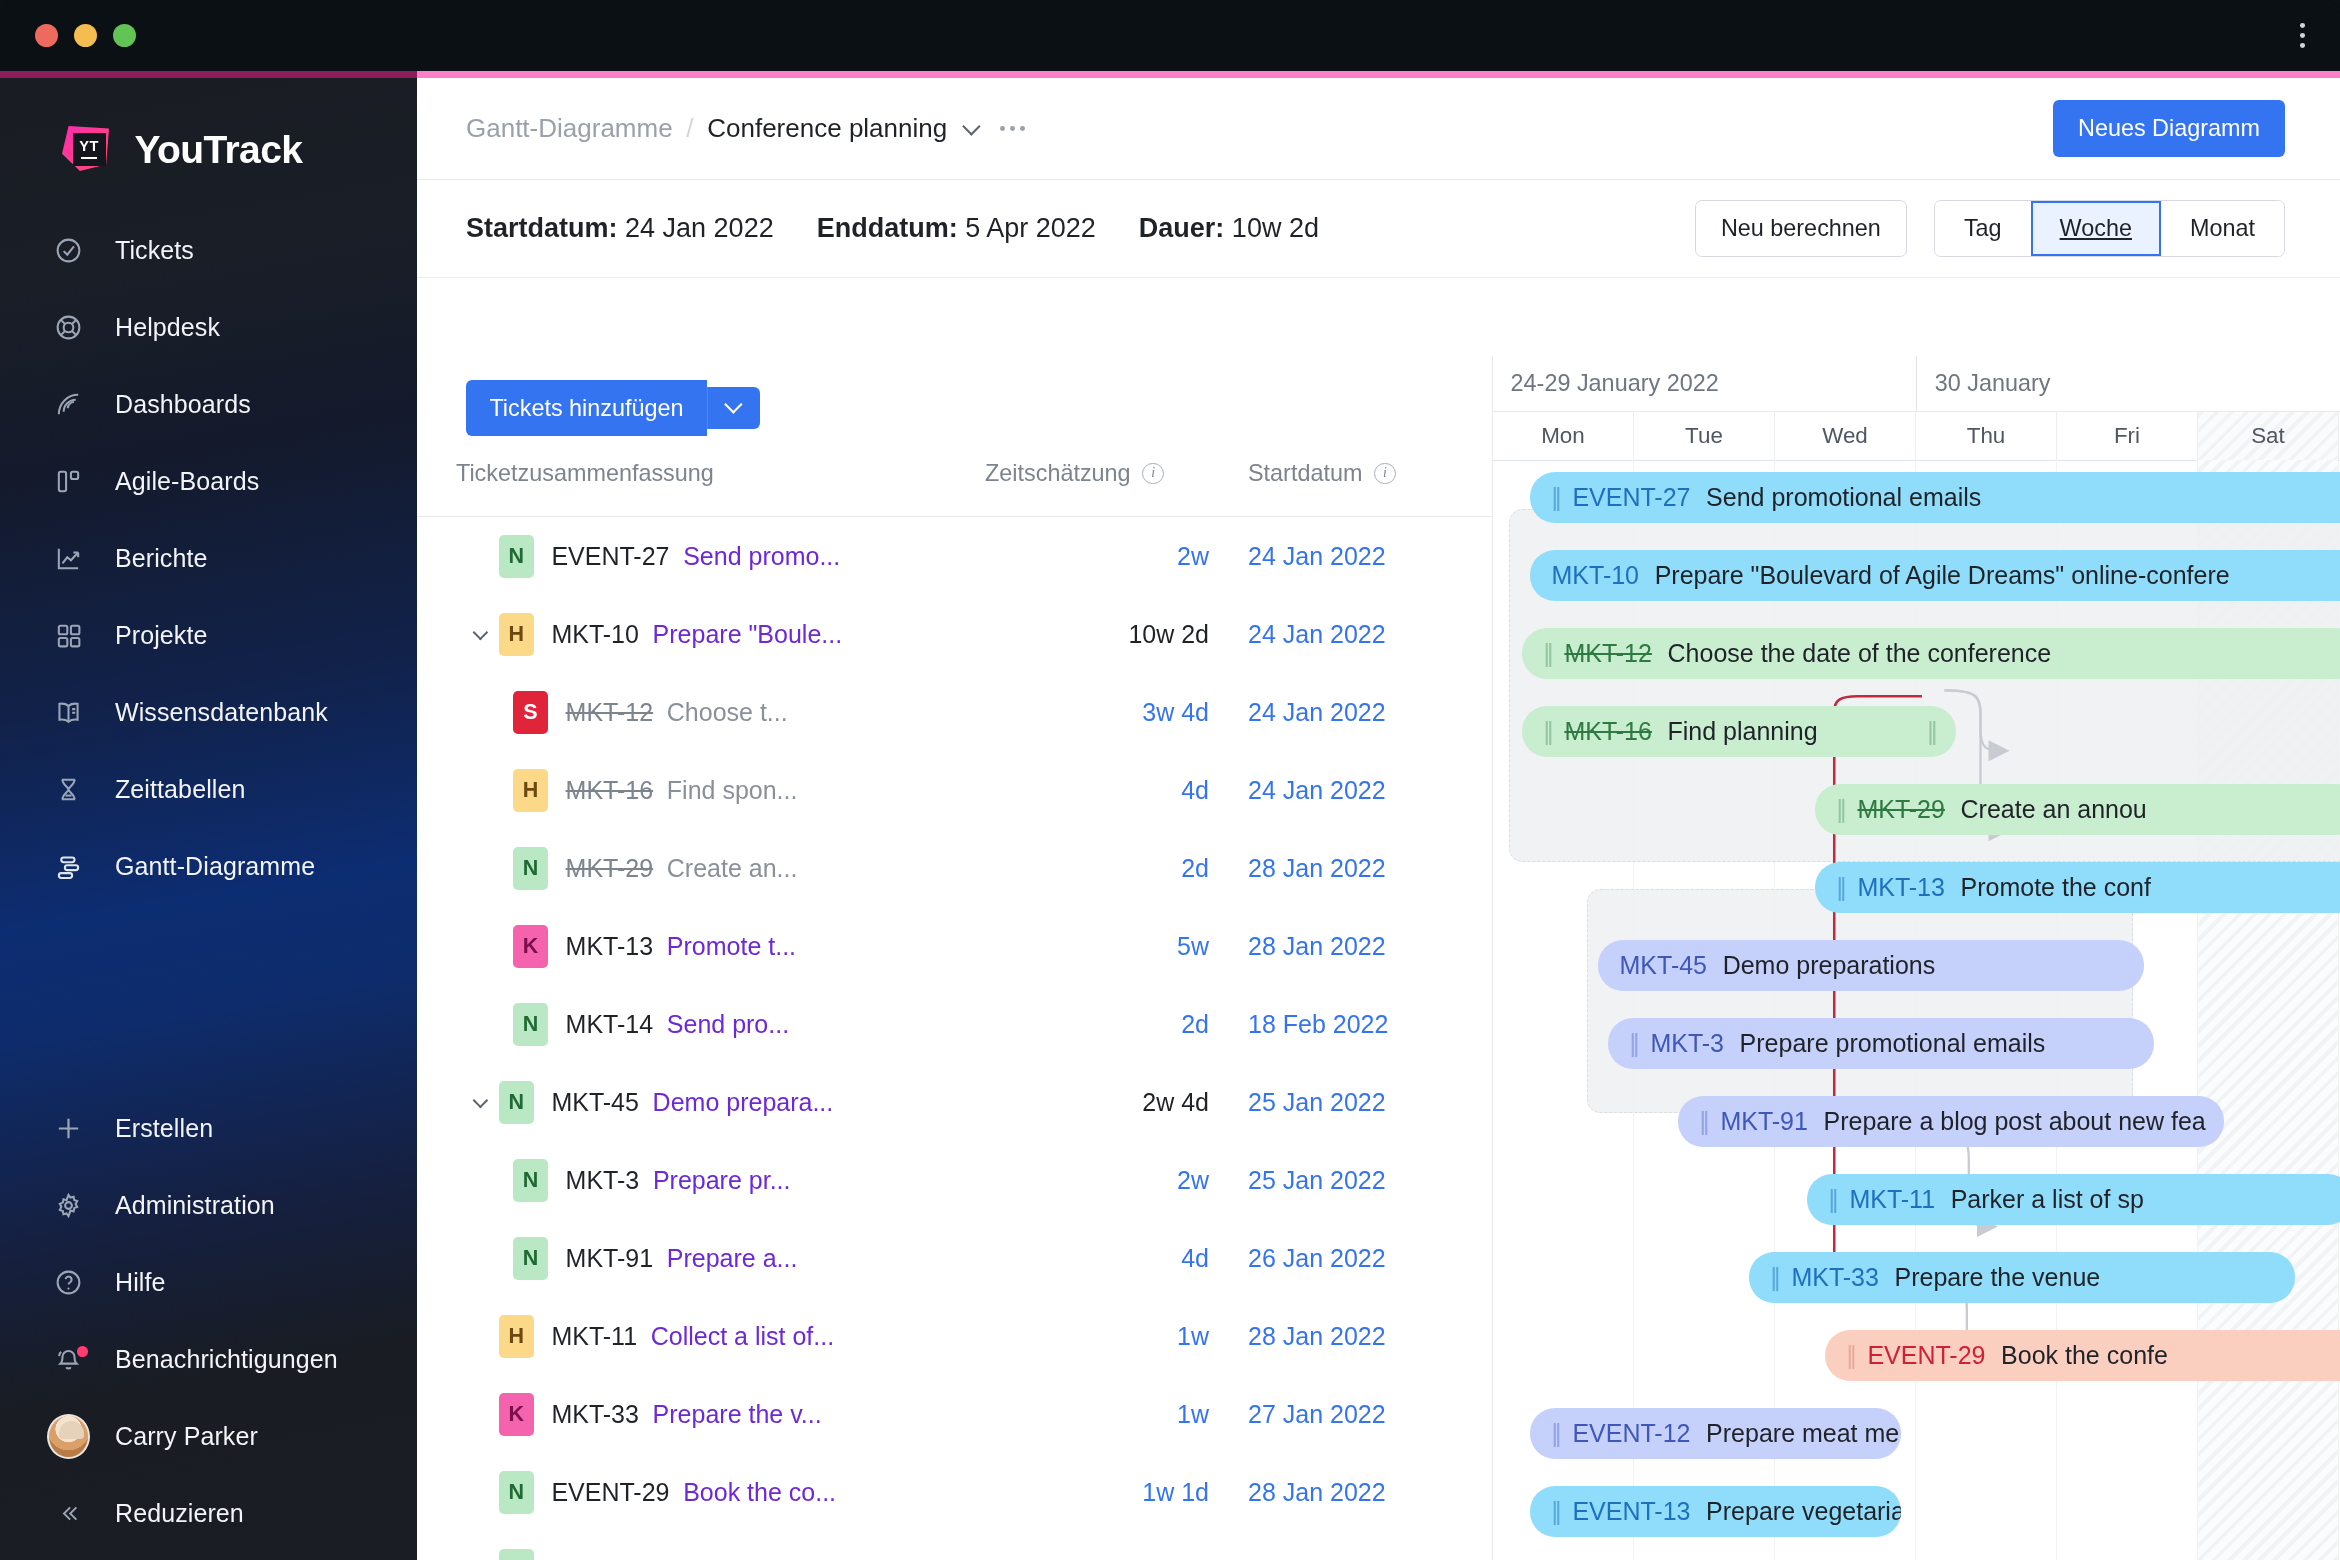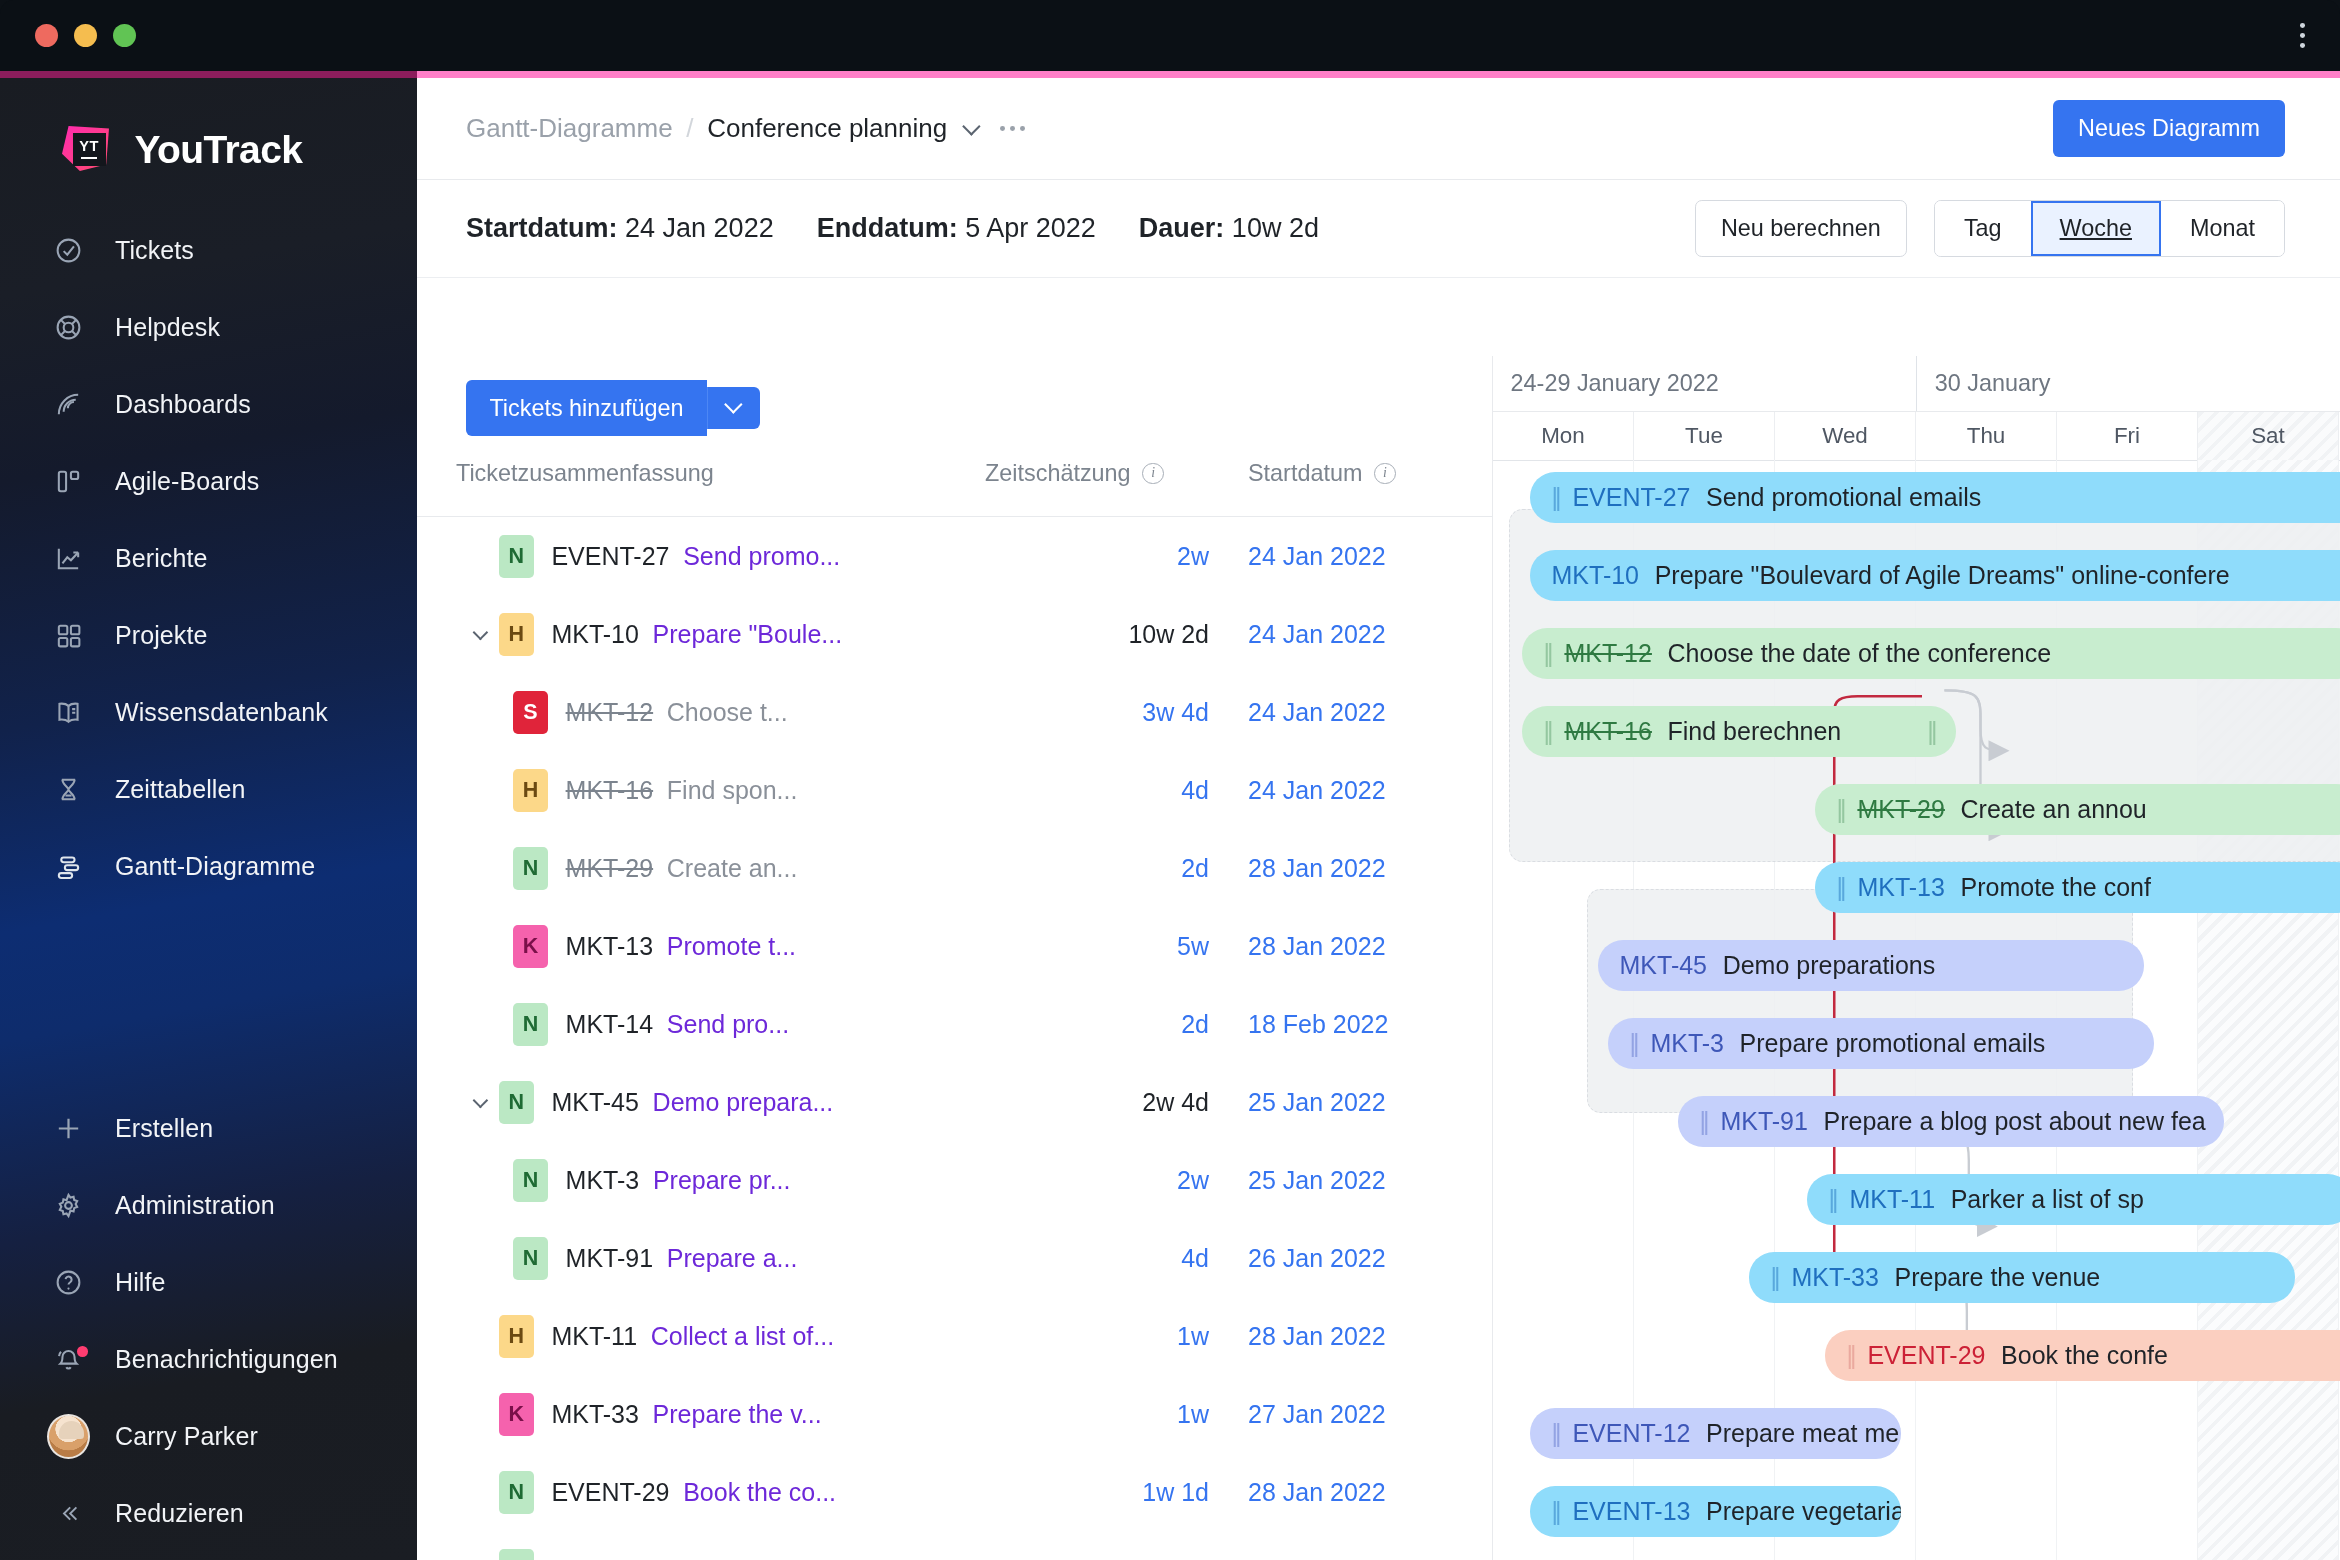--- a/index.html
+++ b/index.html
@@ -723,21 +723,21 @@
                 <span class="bsum">Prepare "Boulevard of Agile Dreams" online-confere</span>
               </div>
               <div class="bar green" style="top: 168px; left: 29px; width: 839px;">
                 <span class="grip">||</span>
                 <span class="bid">MKT-12</span>
                 <span class="bsum">Choose the date of the conference</span>
               </div>
               <div class="bar green" style="top: 246px; left: 29px; width: 434px;">
                 <span class="grip">||</span>
                 <span class="bid">MKT-16</span>
-                <span class="bsum">Find berechnen</span>
+                <span class="bsum">Find planning</span>
                 <span class="grip" style="margin-left:auto;margin-right:0">||</span>
               </div>
               <div class="bar green" style="top: 324px; left: 322px; width: 546px;">
                 <span class="grip">||</span>
                 <span class="bid">MKT-29</span>
                 <span class="bsum">Create an annou</span>
               </div>
               <div class="bar blue" style="top: 402px; left: 322px; width: 546px;">
                 <span class="grip">||</span>
                 <span class="bid">MKT-13</span>

